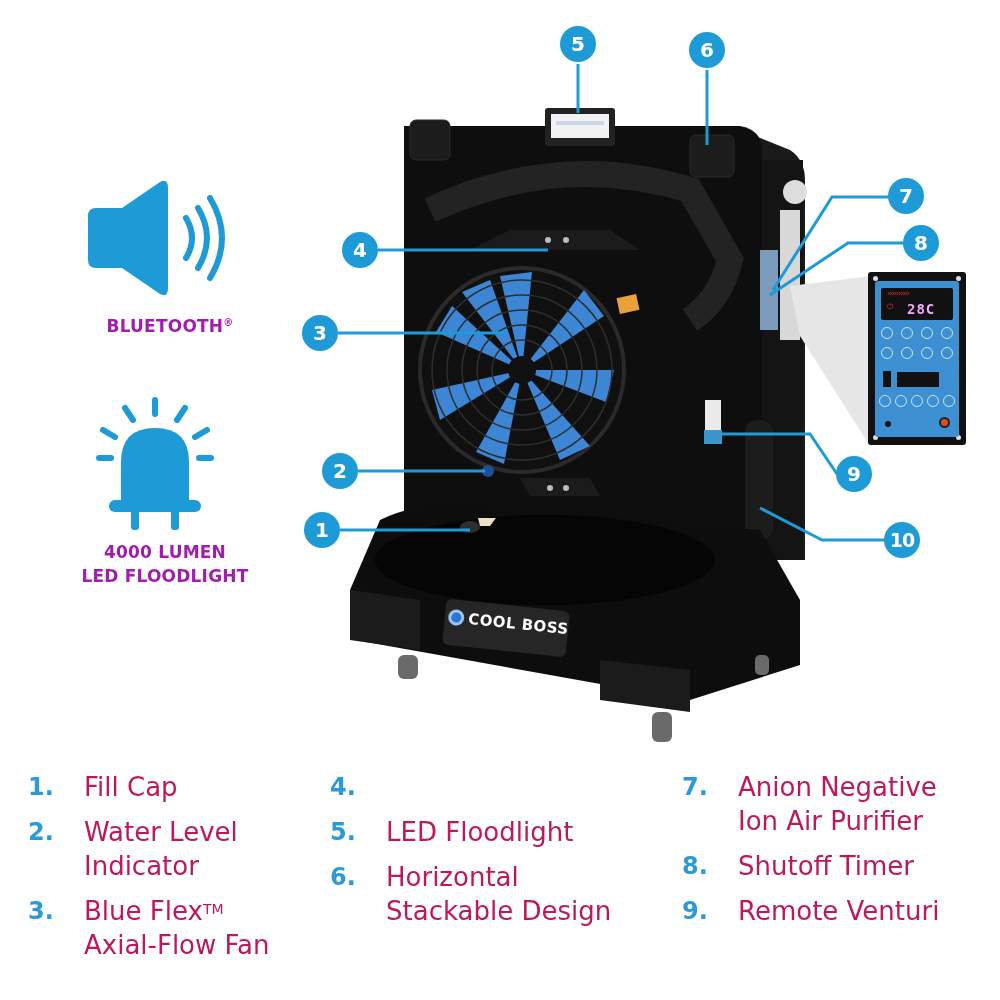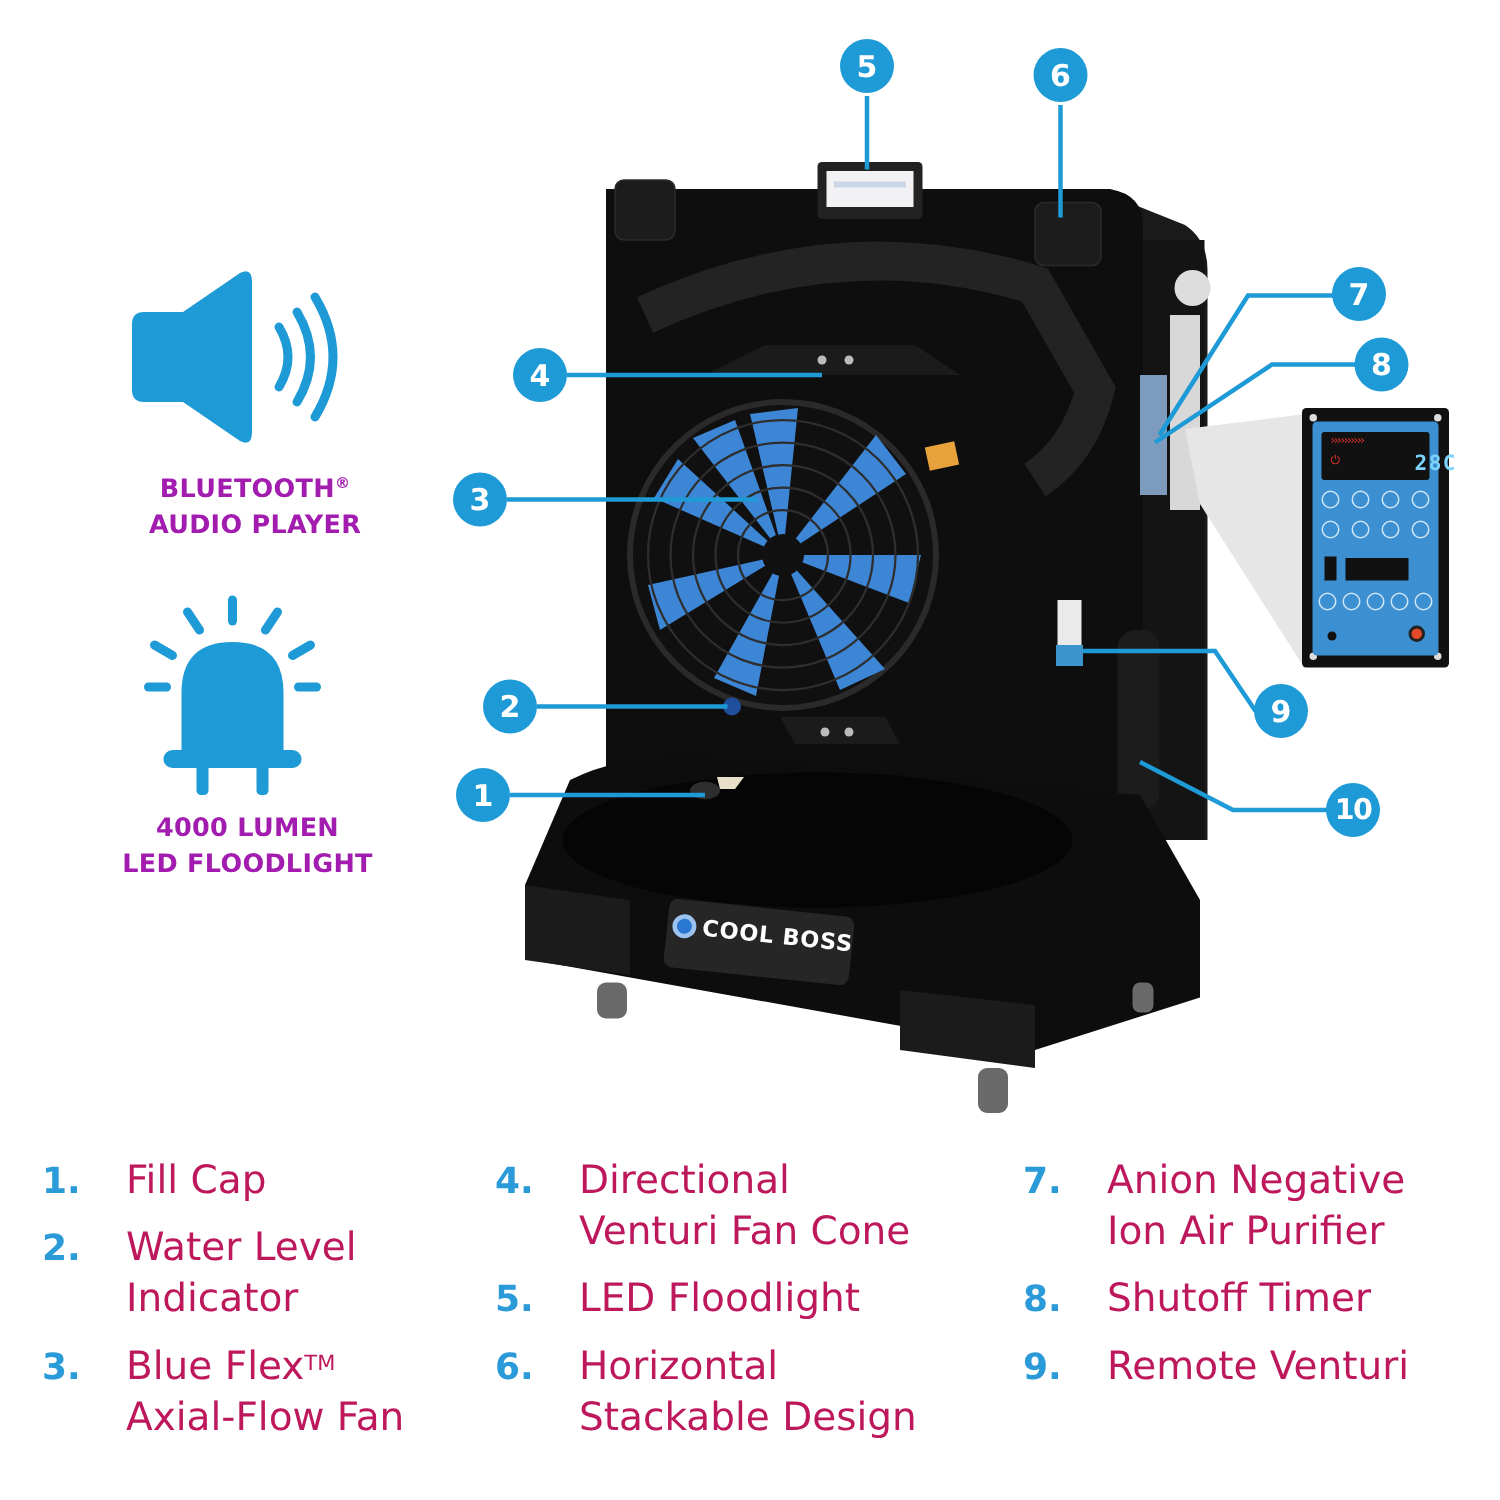--- a/index.html
+++ b/index.html
@@ -21,39 +21,38 @@
   .legend-col { position:absolute; top:770px; }
   .legend-item { display:flex; align-items:flex-start; margin-bottom:0; }
   .legend-num { color:#2a9bd8; font-weight:bold; font-size:24px; line-height:34px; width:56px; flex:none; }
   .legend-text { color:#be185d; font-size:26px; line-height:34px; white-space:pre-line; }
   .legend-text .tm { font-size:14px; vertical-align:top; position:relative; top:-2px; }
 
   
   .panel-frame { position:absolute; left:868px; top:272px; width:98px; height:173px; background:#111; border-radius:3px; }
   .panel-face { position:absolute; left:7px; top:9px; width:84px; height:156px; background:#3c8fd0; border-radius:3px; }
   .panel-display { position:absolute; left:6px; top:7px; width:72px; height:32px; background:#111; border-radius:2px; }
-  .panel-temp { position:absolute; left:26px; top:13px; color:#7dd3fc; font-family:"DejaVu Sans Mono", monospace; font-weight:bold; font-size:14px; letter-spacing:1px;margin-left:36px; }
+  .panel-temp { position:absolute; left:26px; top:13px; color:#f0abfc; font-family:"DejaVu Sans Mono", monospace; font-weight:bold; font-size:14px; letter-spacing:1px; }
   .panel-chev { position:absolute; left:6px; top:1px; color:#e3322b; font-size:8px; letter-spacing:-1px; }
   .panel-btn { position:absolute; width:12px; height:12px; border-radius:50%; border:1.5px solid #cfe6f7; box-sizing:border-box; }
   .panel-screen2 { position:absolute; left:22px; top:91px; width:42px; height:15px; background:#111; }
   .screw { position:absolute; width:5px; height:5px; border-radius:50%; background:#ddd; }
 </style>
 </head>
 <body>
 
 <div>
   <svg class="abs" style="left:80px;top:178px" width="150" height="120" viewBox="0 0 150 120">
     <path d="M8 38 Q8 30 16 30 L42 30 L80 4 Q88 0 88 10 L88 110 Q88 120 80 116 L42 90 L16 90 Q8 90 8 82 Z" fill="#1e9ad6"></path>
     <path d="M106 40 Q118 60 106 80" stroke="#1e9ad6" stroke-width="6" fill="none" stroke-linecap="round"></path>
     <path d="M118 30 Q136 60 118 90" stroke="#1e9ad6" stroke-width="6" fill="none" stroke-linecap="round"></path>
     <path d="M130 20 Q154 60 130 100" stroke="#1e9ad6" stroke-width="6" fill="none" stroke-linecap="round"></path>
   </svg>
   <div class="feature-label" style="left:60px;top:314px;width:220px;">
     <div><span>BLUETOOTH</span><sup>®</sup></div>
-    <div>AUDIO PLAYER</div>
   </div>
 </div>
 
 <div>
   <svg class="abs" style="left:95px;top:396px" width="120" height="135" viewBox="0 0 120 135">
     <g stroke="#1e9ad6" stroke-width="6" stroke-linecap="round">
       <line x1="60" y1="4" x2="60" y2="18"></line>
       <line x1="30" y1="12" x2="38" y2="24"></line>
       <line x1="90" y1="12" x2="82" y2="24"></line>
       <line x1="8" y1="34" x2="20" y2="41"></line>
@@ -222,22 +221,20 @@
   </div>
   <div class="legend-item">
     <span class="legend-num">3.</span>
     <span class="legend-text"><span>Blue Flex</span><span class="tm">TM</span><br><span>Axial-Flow Fan</span></span>
   </div>
 </div>
 
 <div class="legend-col" style="left:330px;">
   <div class="legend-item" style="margin-bottom:11px">
     <span class="legend-num">4.</span>
-    <span class="legend-text">Directional
-Venturi Fan Cone</span>
   </div>
   <div class="legend-item" style="margin-bottom:11px">
     <span class="legend-num">5.</span>
     <span class="legend-text">LED Floodlight</span>
   </div>
   <div class="legend-item">
     <span class="legend-num">6.</span>
     <span class="legend-text">Horizontal
 Stackable Design</span>
   </div>

